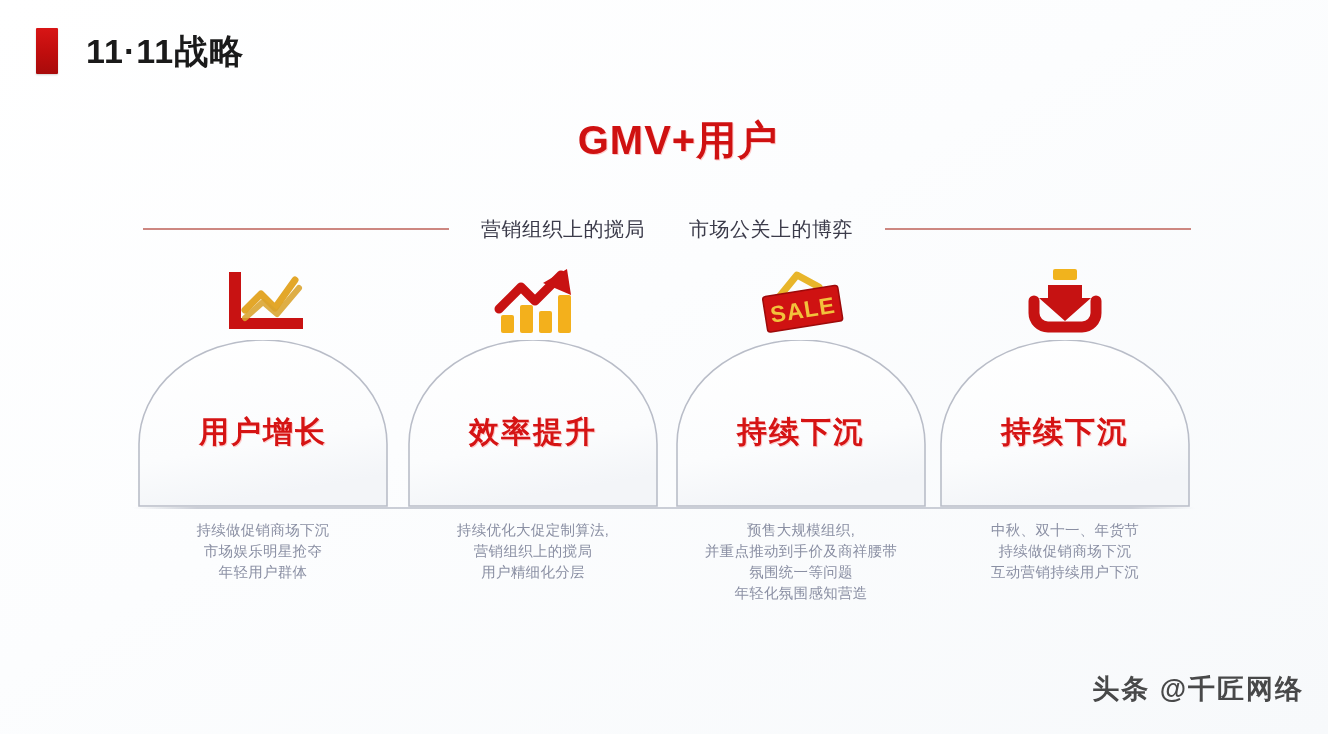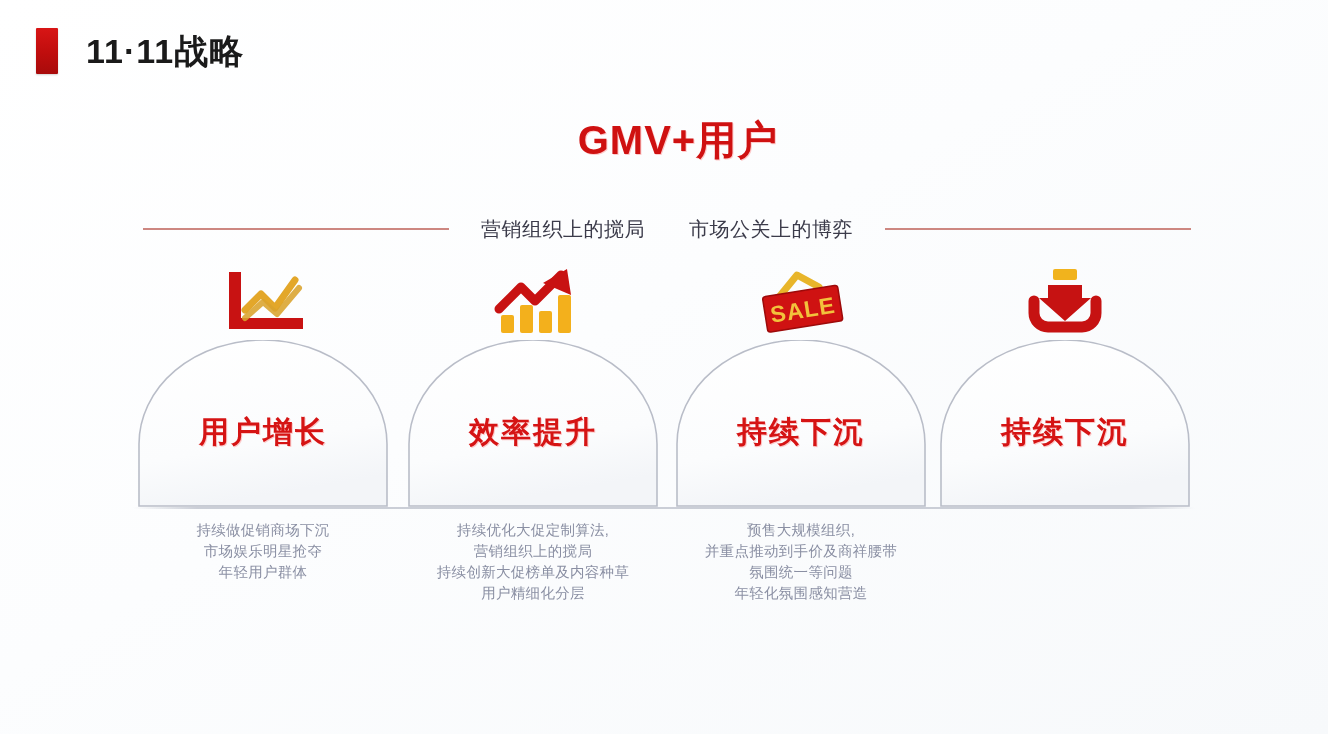--- a/index.html
+++ b/index.html
@@ -169,21 +169,20 @@
       </div>
       <div class="arch">
         <svg viewBox="0 0 260 168" preserveAspectRatio="none">
           <path d="M6 166 L6 104 A124 104 0 0 1 254 104 L254 166 Z" fill="url(#g1)" stroke="#b9bdc8" stroke-width="1.6"></path>
         </svg>
       </div>
       <div class="arch-label">效率提升</div>
       <div class="p-caption">
         <div>持续优化大促定制算法,</div>
         <div>营销组织上的搅局</div>
-        <div>持续创新大促榜单及内容种草</div>
         <div>用户精细化分层</div>
       </div>
     </div>
 
     <div class="pillar p3">
       <div class="p-icon">
         <svg class="ico" width="104" height="76" viewBox="0 0 104 76">
           <path d="M30 34 L48 12 L70 24" fill="none" stroke="#e8b52a" stroke-width="7" stroke-linecap="round" stroke-linejoin="round"></path>
           <g transform="rotate(-9 52 48)">
             <rect x="16" y="28" width="76" height="36" rx="3" fill="#cf1212" stroke="#9d0a0a" stroke-width="1.5"></rect>
@@ -212,20 +211,26 @@
           <polygon points="26,20 60,20 60,33 69,33 43,56 17,33 26,33" fill="#c61212"></polygon>
           <path d="M12 36 L12 48 A14 14 0 0 0 26 62 L60 62 A14 14 0 0 0 74 48 L74 36" fill="none" stroke="#c61212" stroke-width="11" stroke-linecap="round"></path>
         </svg>
       </div>
       <div class="arch">
         <svg viewBox="0 0 260 168" preserveAspectRatio="none">
           <path d="M6 166 L6 104 A124 104 0 0 1 254 104 L254 166 Z" fill="url(#g1)" stroke="#b9bdc8" stroke-width="1.6"></path>
         </svg>
       </div>
       <div class="arch-label">持续下沉</div>
+      <div class="p-caption">
+        <div>中秋、双十一、年货节</div>
+        <div>持续做促销商场下沉</div>
+        <div>互动营销持续用户下沉</div>
+      </div>
     </div>
 
   </div>
 
   <div class="baseline"></div>
 
+  <div class="watermark">头条 @千匠网络</div>
 
 </div>
 
 </body></html>

